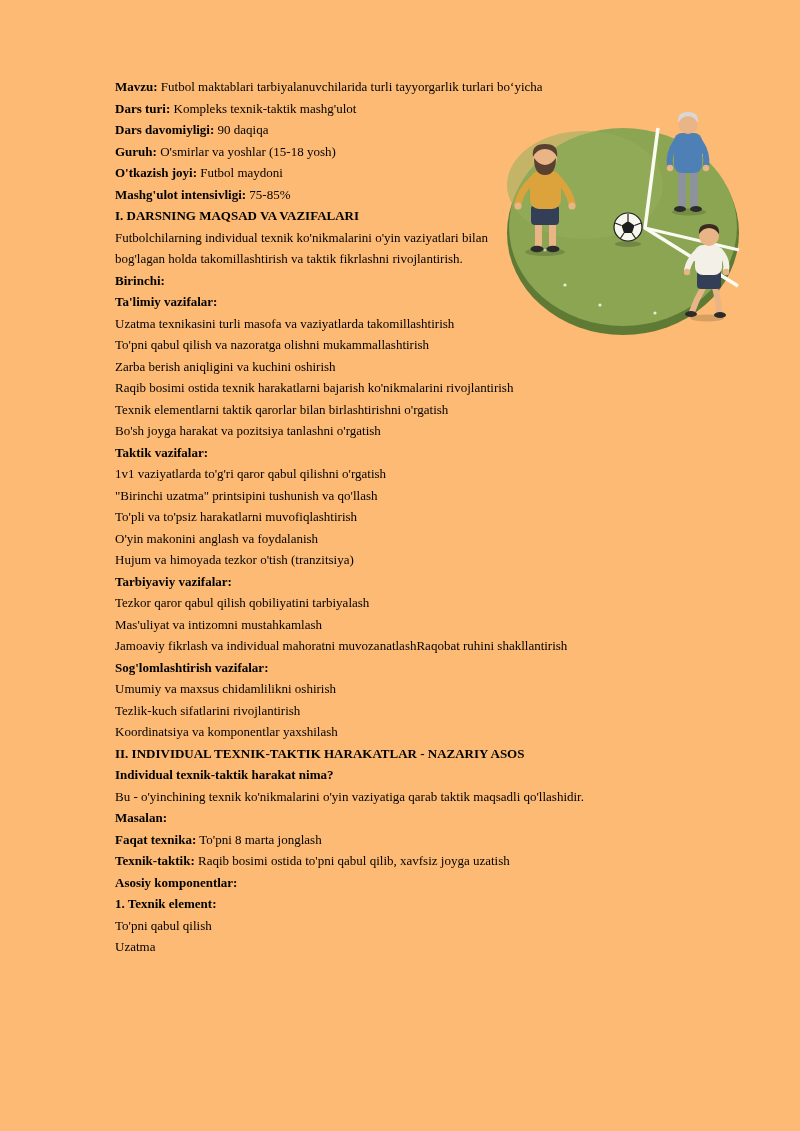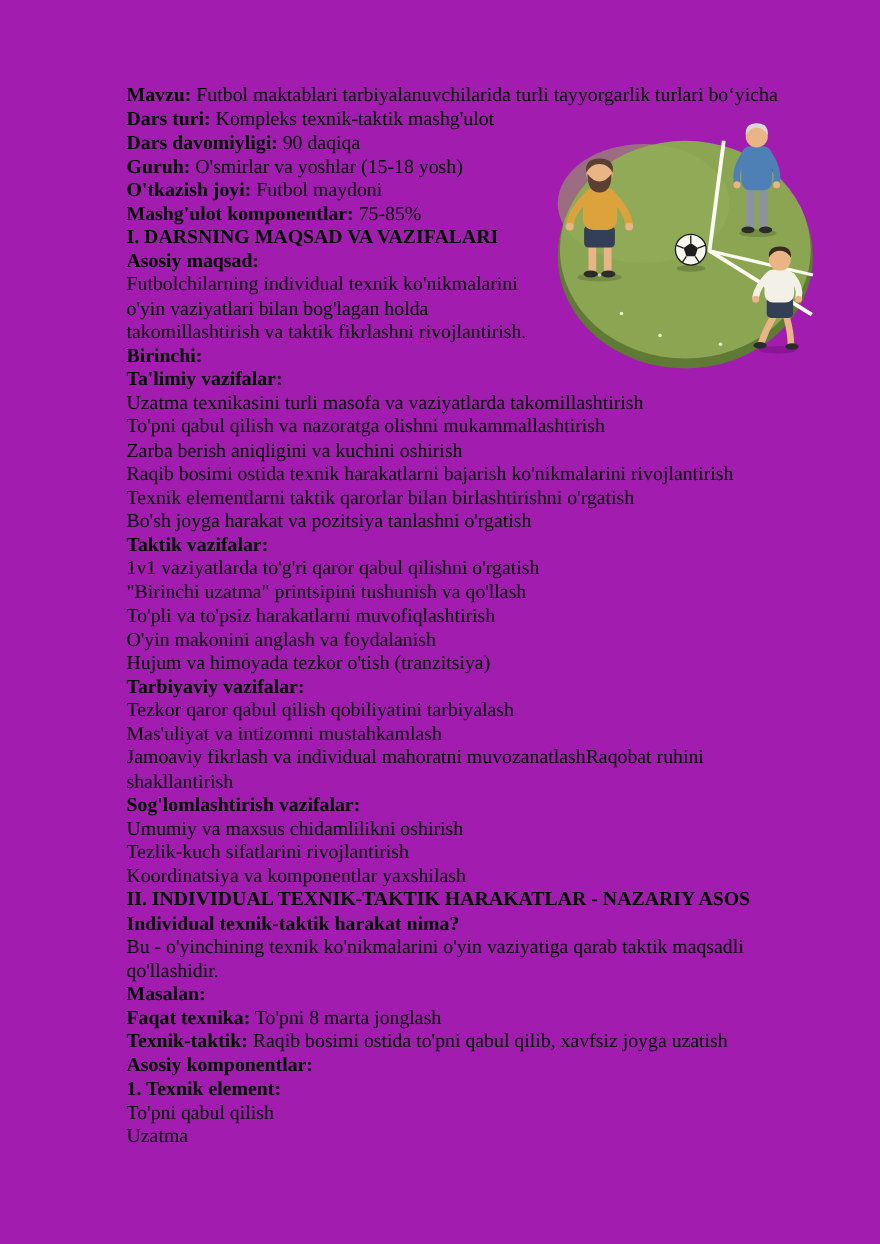--- a/index.html
+++ b/index.html
@@ -4,25 +4,25 @@
 <style>
   html, body {
     margin: 0;
     padding: 0;
     background: #ffffff;
   }
   .page {
     position: relative;
     width: 800px;
     height: 1131px;
-    background: #a21caf;
+    background: #fdba74;
     box-sizing: border-box;
     padding: 76px 60px 0 115px;
     font-family: "Liberation Serif", "DejaVu Serif", serif;
-    font-size: 18px;
+    font-size: 13px;
     line-height: 21.5px;
     color: #000000;
     overflow: hidden;
   }
   .doc-lines {
     text-align: left;
   }
   .line {
     min-height: 21.5px;
   }
@@ -123,23 +123,22 @@
         <rect x="190" y="145" width="27" height="30" rx="8" fill="#f3f1e7"></rect>
         <circle cx="204" cy="136" r="10" fill="#e9b486"></circle>
         <path d="M194 134 Q 193 124 204 124 Q 215 124 214 134 Q 210 128 204 128 Q 198 128 194 134 Z" fill="#3a2a20"></path>
       </g>
     </svg>
   </div>
       <div class="line"><strong>Dars turi:</strong><span> Kompleks texnik-taktik mashg'ulot</span></div>
       <div class="line"><strong>Dars davomiyligi:</strong><span> 90 daqiqa</span></div>
       <div class="line"><strong>Guruh:</strong><span> O'smirlar va yoshlar (15-18 yosh)</span></div>
       <div class="line"><strong>O'tkazish joyi:</strong><span> Futbol maydoni</span></div>
-      <div class="line"><strong>Mashg'ulot komponentlar:</strong><span> 75-85%</span></div>
+      <div class="line"><strong>Mashg'ulot intensivligi:</strong><span> 75-85%</span></div>
       <div class="line"><strong>I. DARSNING MAQSAD VA VAZIFALARI</strong></div>
-      <div class="line"><strong>Asosiy maqsad:</strong></div>
       <div class="line"><span>Futbolchilarning individual texnik ko'nikmalarini o'yin vaziyatlari bilan bog'lagan holda takomillashtirish va taktik fikrlashni rivojlantirish.</span></div>
       <div class="line"><strong>Birinchi:</strong></div>
       <div class="line"><strong>Ta'limiy vazifalar:</strong></div>
       <div class="line"><span>Uzatma texnikasini turli masofa va vaziyatlarda takomillashtirish</span></div>
       <div class="line"><span>To'pni qabul qilish va nazoratga olishni mukammallashtirish</span></div>
       <div class="line"><span>Zarba berish aniqligini va kuchini oshirish</span></div>
       <div class="line"><span>Raqib bosimi ostida texnik harakatlarni bajarish ko'nikmalarini rivojlantirish</span></div>
       <div class="line"><span>Texnik elementlarni taktik qarorlar bilan birlashtirishni o'rgatish</span></div>
       <div class="line"><span>Bo'sh joyga harakat va pozitsiya tanlashni o'rgatish</span></div>
       <div class="line"><strong>Taktik vazifalar:</strong></div>

